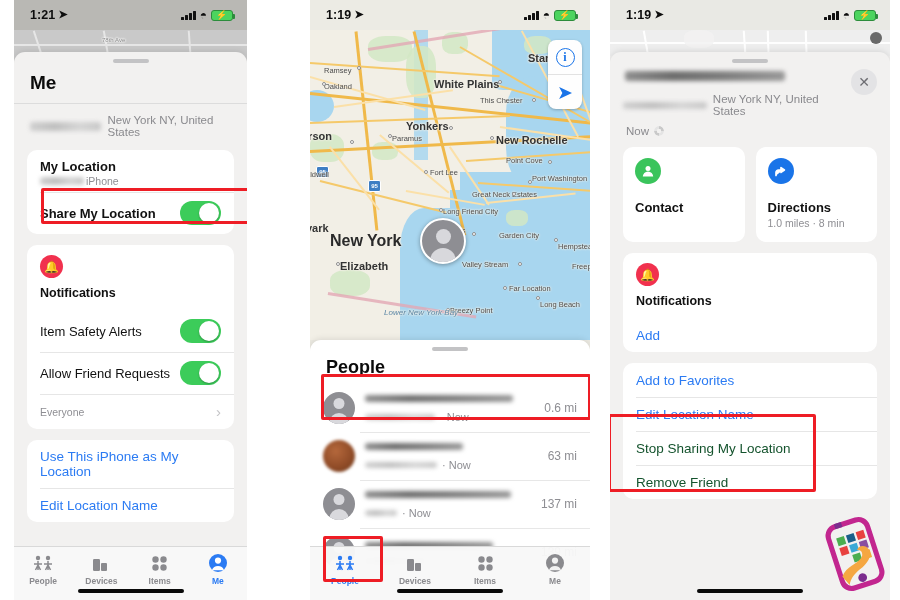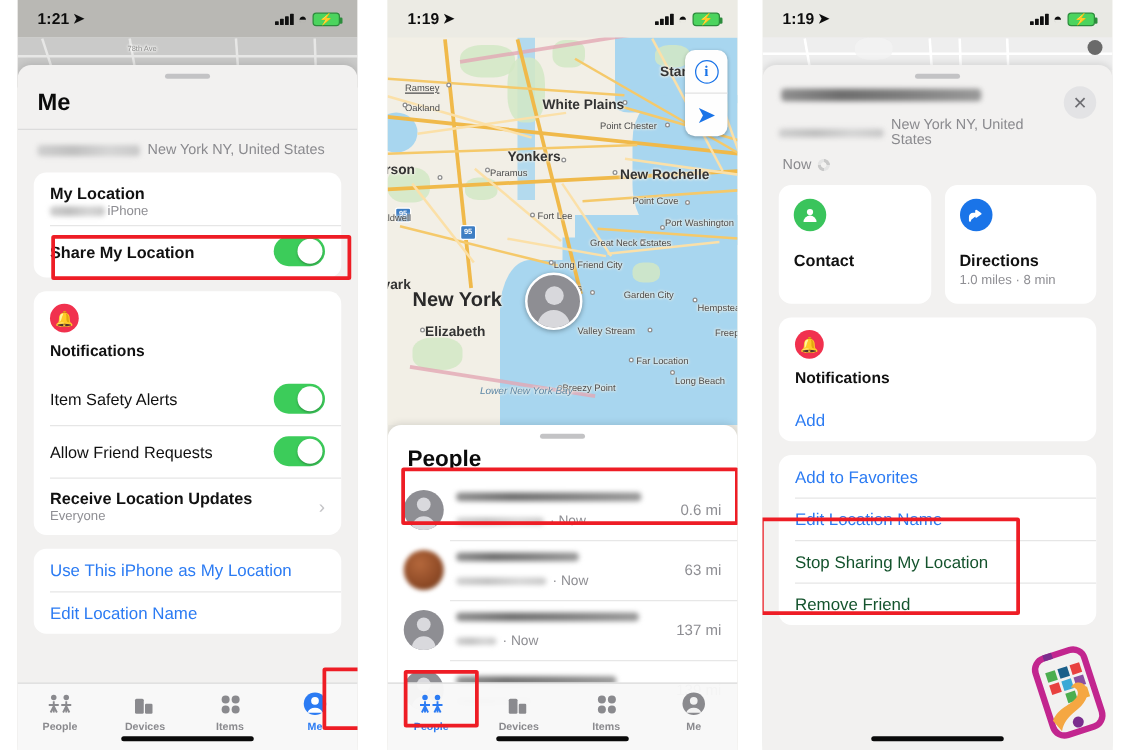--- a/index.html
+++ b/index.html
@@ -17,21 +17,21 @@
   }
   .panel {
     position: relative;
     width: 300px; height: 600px;
     overflow: hidden;
     background: #ffffff;
   }
   .phone {
     position: absolute;
     left: 14px; top: 0;
-    width: 272px; height: 600px;
+    width: 233px; height: 600px;
     overflow: hidden;
     background: #efeeec;
   }
   .p2 .phone, .p3 .phone { left: 10px; width: 280px; }
 
   
   .statusbar {
     position: relative;
     height: 30px;
     display: flex; align-items: center;
@@ -311,21 +311,20 @@
               </span>
           </div>
           <div class="row">
             <span class="label reg">Allow Friend Requests</span>
             <span class="toggle">
                 <span class="knob"></span>
               </span>
           </div>
           <div class="row">
             <div>
-              <div class="label">Receive Location Updates</div>
               <div class="sub">Everyone</div>
             </div>
             <span class="chev">›</span>
           </div>
         </div>
 
         <div class="card">
           <div class="row">
             <span class="link">Use This iPhone as My Location</span>
           </div>
@@ -454,28 +453,28 @@
         <div class="road thin" style="left:252px;top:10px;width:120px;transform:rotate(70deg);"></div>
         <div class="road thin" style="left:70px;top:104px;width:90px;transform:rotate(40deg);"></div>
         <div class="road thin" style="left:20px;top:116px;width:80px;transform:rotate(52deg);"></div>
         <div class="road thin" style="left:140px;top:116px;width:70px;transform:rotate(56deg);"></div>
         <div class="road thin" style="left:96px;top:160px;width:80px;transform:rotate(10deg);"></div>
         <div class="road thin" style="left:176px;top:172px;width:90px;transform:rotate(-6deg);"></div>
 
         <div class="shield" style="left:6px;top:136px;">95</div>
         <div class="shield" style="left:58px;top:150px;">95</div>
 
-        <div class="lbl" style="left:14px;top:36px;text-decoration:underline;">Ramsey</div>
+        <div class="lbl" style="left:14px;top:36px;">Ramsey</div>
         <div class="dot" style="left:47px;top:36px;"></div>
         <div class="lbl" style="left:14px;top:52px;">Oakland</div>
         <div class="dot" style="left:12px;top:52px;"></div>
         <div class="lbl mid" style="left:124px;top:48px;">White Plains</div>
         <div class="dot" style="left:188px;top:50px;"></div>
         <div class="lbl mid" style="left:218px;top:22px;">Stamford</div>
-        <div class="lbl" style="left:170px;top:66px;">Point Chester</div>
+        <div class="lbl" style="left:170px;top:66px;">This Chester</div>
         <div class="dot" style="left:222px;top:68px;"></div>
         <div class="lbl mid" style="left:96px;top:90px;">Yonkers</div>
         <div class="dot" style="left:139px;top:96px;"></div>
         <div class="lbl" style="left:82px;top:104px;">Paramus</div>
         <div class="dot" style="left:78px;top:104px;"></div>
         <div class="lbl mid" style="left:186px;top:104px;">New Rochelle</div>
         <div class="dot" style="left:180px;top:106px;"></div>
         <div class="lbl" style="left:196px;top:126px;">Point Cove</div>
         <div class="dot" style="left:238px;top:130px;"></div>
         <div class="lbl" style="left:222px;top:144px;">Port Washington</div>

